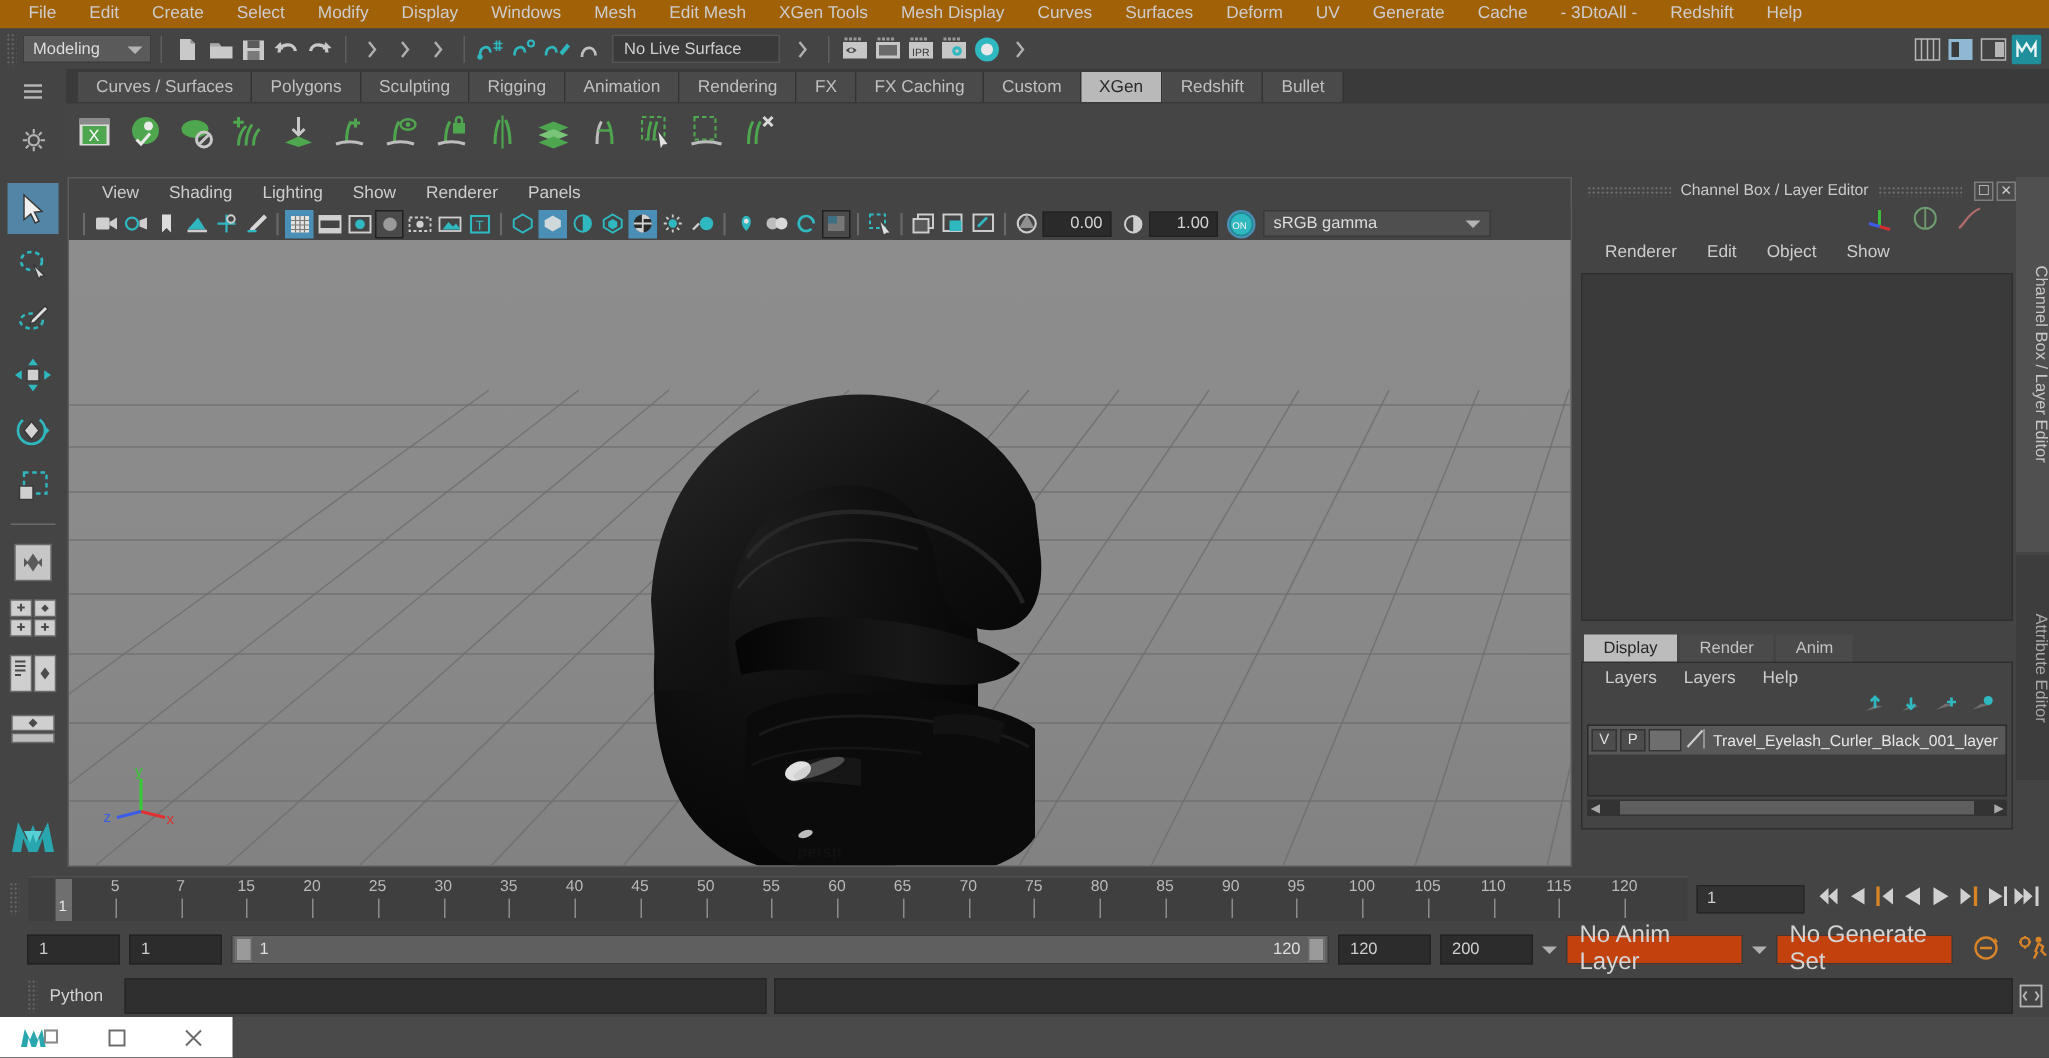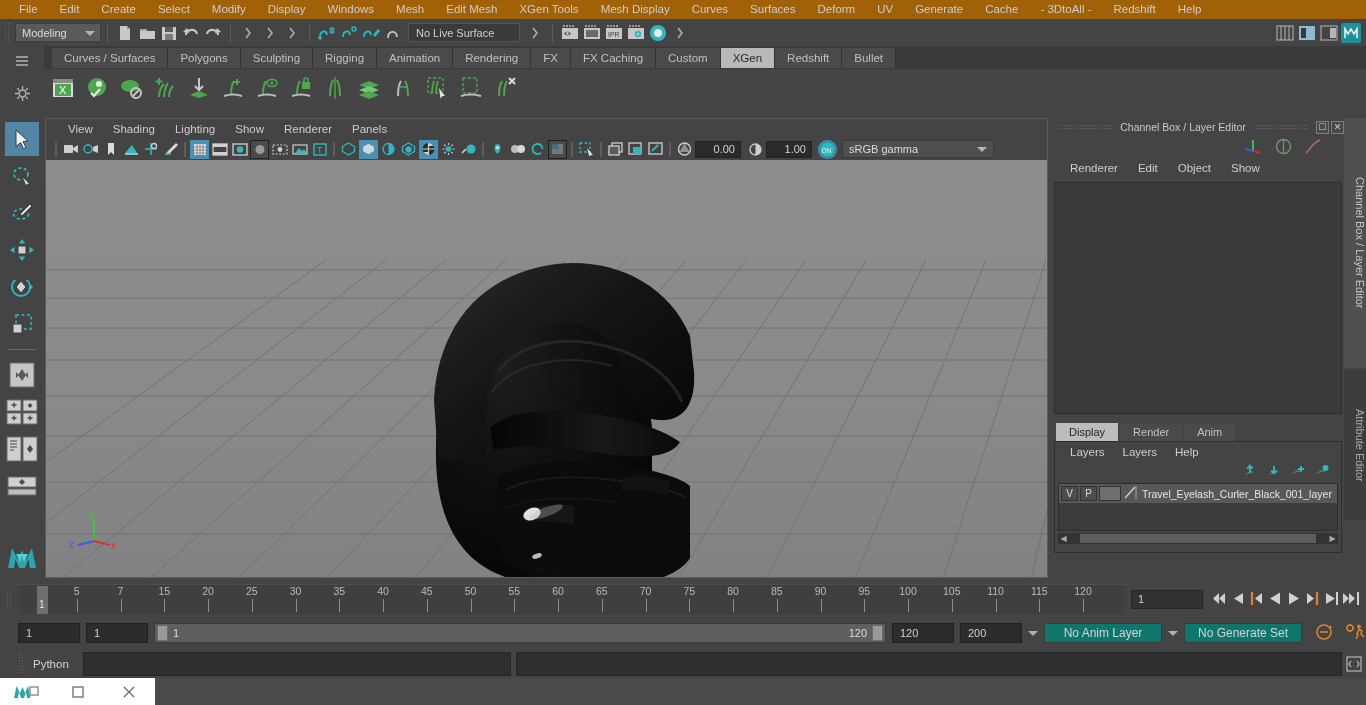--- a/index.html
+++ b/index.html
@@ -196,22 +196,22 @@
     color: #cfcfcf; font-size: 11px; display: flex; align-items: center; padding-left: 7px;
   }
   .rslider {
     position: relative; flex: 1; height: 20px; background: #5f5f5f; border: 1px solid #3a3a3a;
     display: flex; align-items: center; justify-content: space-between; padding: 0 2px;
   }
   .rhandle { width: 11px; height: 16px; background: #9a9a9a; border: 1px solid #6a6a6a; }
   .rs-lab-l { position: absolute; left: 18px; font-size: 11px; color: #dedede; }
   .rs-lab-r { position: absolute; right: 18px; font-size: 11px; color: #dedede; }
   .dropdown-sm {
-    height: 20px; background: #0f766e; border: 1px solid #3a3a3a; font-size: 12px;
-    color: #d4d4d4; display: flex; align-items: center; padding: 0 8px; justify-content: center;
+    height: 20px; background: #c2410c; border: 1px solid #3a3a3a; font-size: 16px;
+    color: #d4d4d4; display: flex; align-items: center; padding: 0 8px;
   }
   .tri-down { border-left: 5px solid transparent; border-right: 5px solid transparent; border-top: 5px solid #b0b0b0; }
 
   
   .cmd-row { position: absolute; left: 0; top: 650px; width: 1366px; height: 28px; background: #444444; display: flex; align-items: center; padding-left: 18px; }
   .cmd-label { width: 50px; font-size: 11.5px; color: #d2d2d2; }
   .cmd-input { height: 24px; background: #2f2f2f; border: 1px solid #262626; }
   .cmd-a { width: 428px; }
   .cmd-b { flex: 1; margin-left: 5px; }
   .cmd-icon { width: 24px; display: flex; justify-content: center; }

